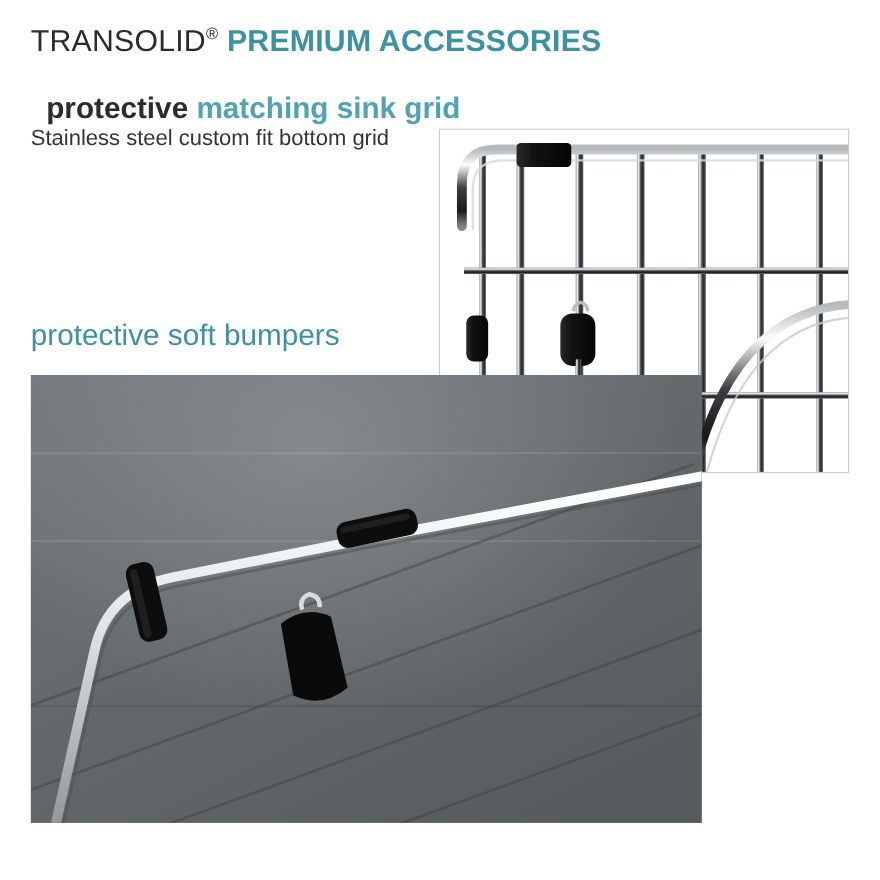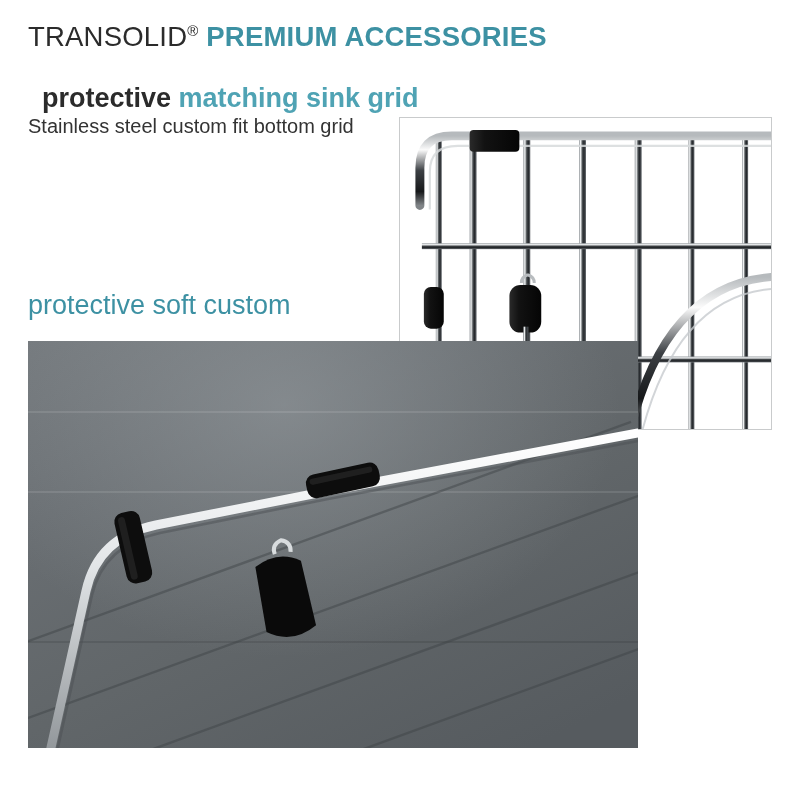--- a/index.html
+++ b/index.html
@@ -72,21 +72,21 @@
     <span class="hdr-accent">PREMIUM ACCESSORIES</span>
   </div>
 
   <div class="hdr-line2">
     <span class="w1">protective</span>
     <span class="w2">matching sink grid</span>
   </div>
 
   <div class="sub-copy">Stainless steel custom fit bottom grid</div>
 
-  <div class="bumper-label">protective soft custom</div>
+  <div class="bumper-label">protective soft bumpers</div>
 
   <div class="inset-photo">
     <svg viewBox="0 0 373 313" preserveAspectRatio="none">
       <defs>
         <linearGradient id="wireV" x1="0" y1="0" x2="1" y2="0">
           <stop offset="0%" stop-color="#8b9094"></stop>
           <stop offset="22%" stop-color="#f2f4f5"></stop>
           <stop offset="48%" stop-color="#4b5053"></stop>
           <stop offset="72%" stop-color="#23262a"></stop>
           <stop offset="100%" stop-color="#6e7377"></stop>

